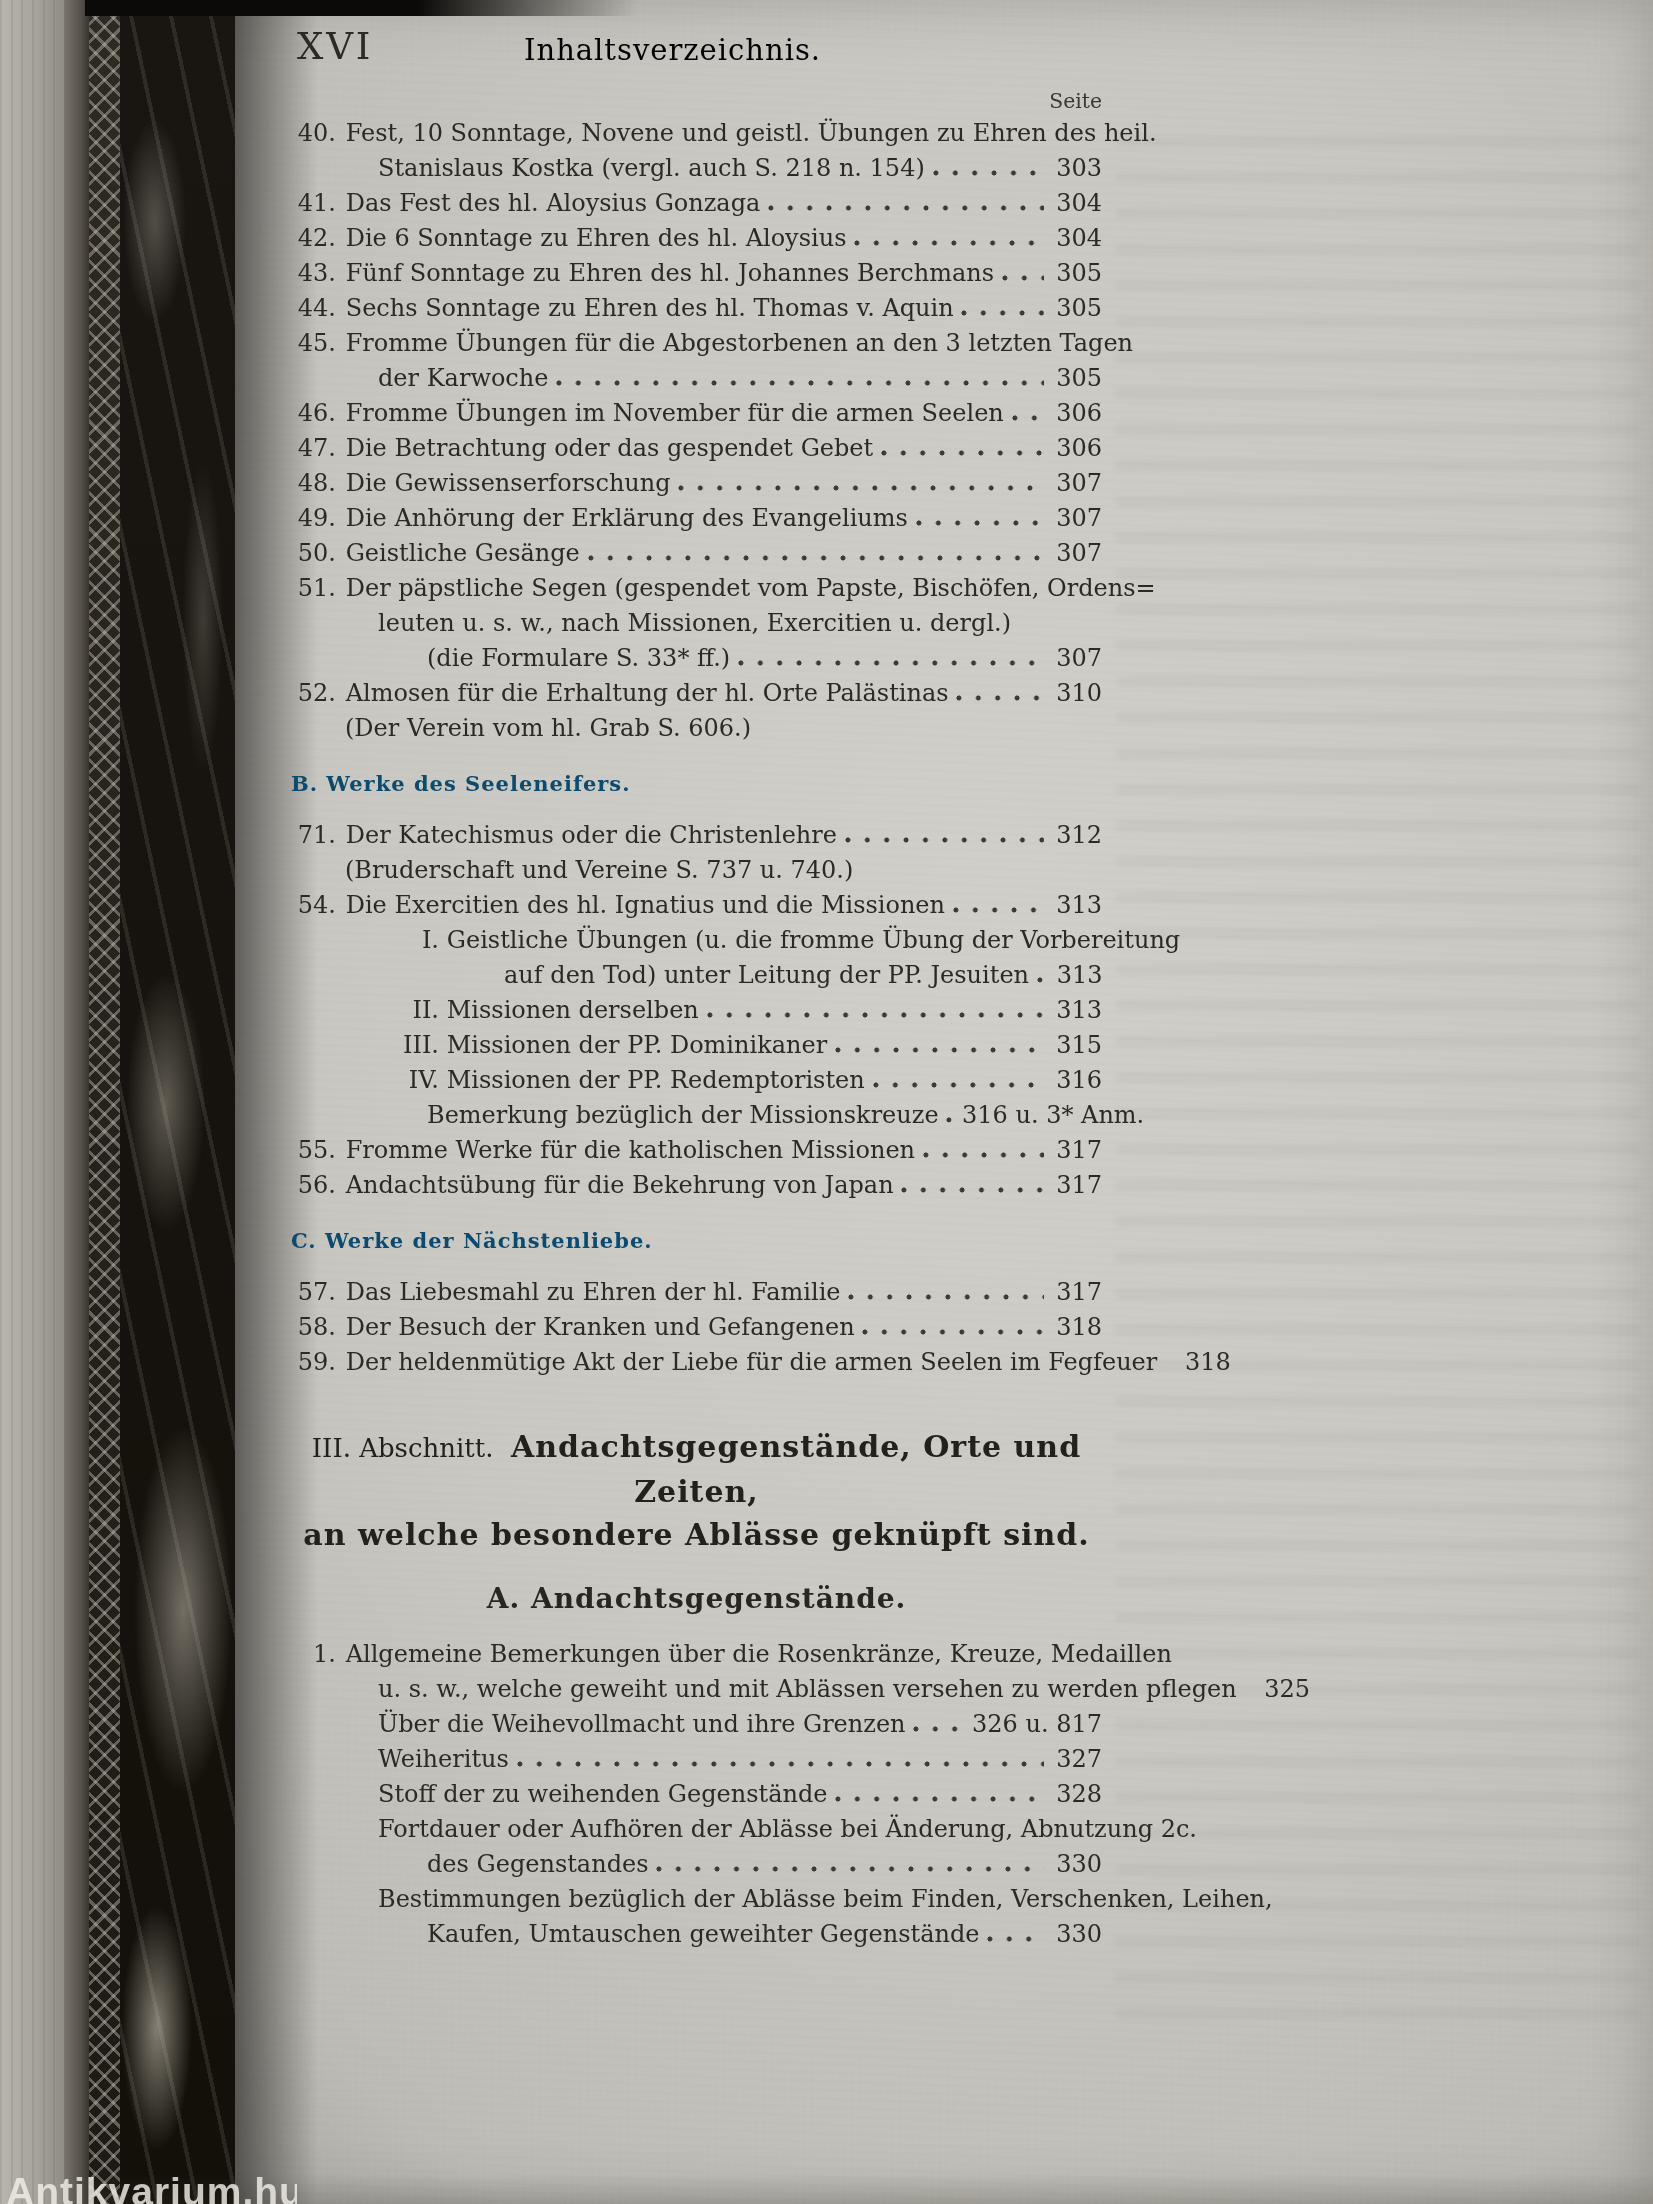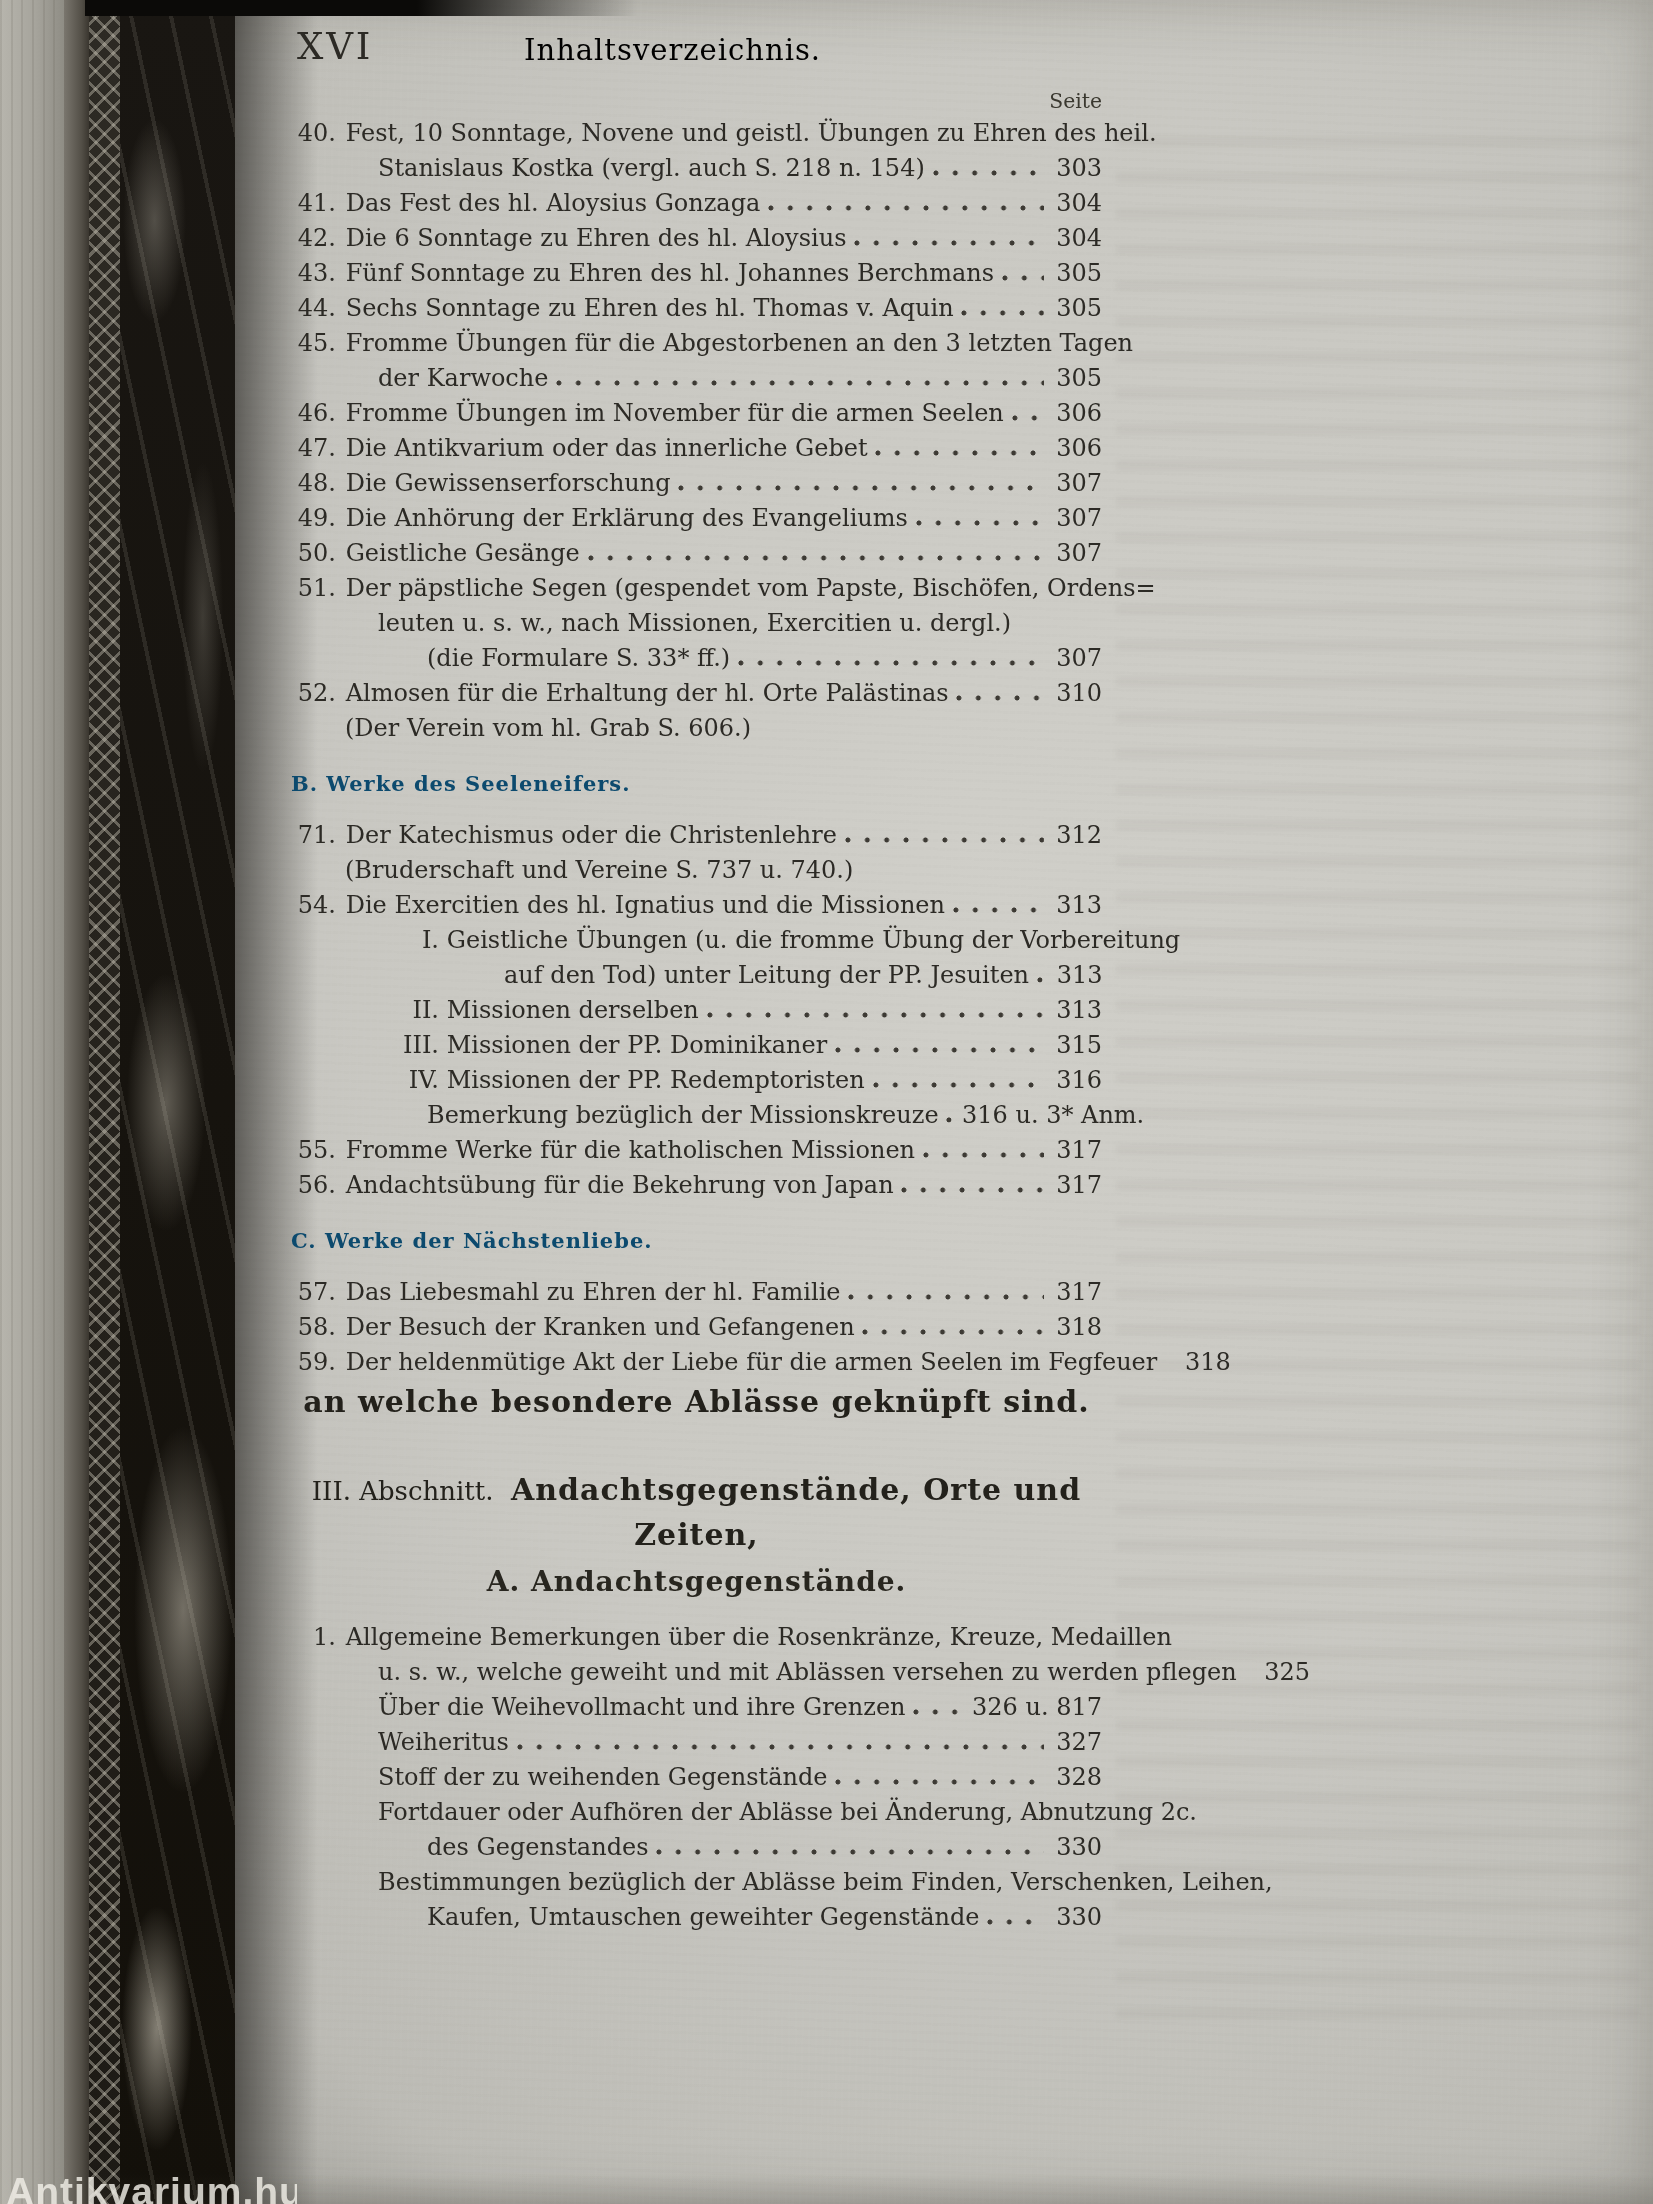--- a/index.html
+++ b/index.html
@@ -155,21 +155,21 @@
       <span class="pg">305</span>
     </div>
     <div class="row i0">
       <span class="num">46.</span>
       <span class="txt">Fromme Übungen im November für die armen Seelen</span>
       <span class="fill dots"></span>
       <span class="pg">306</span>
     </div>
     <div class="row i0">
       <span class="num">47.</span>
-      <span class="txt">Die Antikvarium oder das innerliche Gebet</span>
+      <span class="txt">Die Betrachtung oder das gespendet Gebet</span>
       <span class="fill dots"></span>
       <span class="pg">306</span>
     </div>
     <div class="row i0">
       <span class="num">48.</span>
       <span class="txt">Die Gewissenserforschung</span>
       <span class="fill dots"></span>
       <span class="pg">307</span>
     </div>
     <div class="row i0">
@@ -282,22 +282,22 @@
       <span class="txt">Der Besuch der Kranken und Gefangenen</span>
       <span class="fill dots"></span>
       <span class="pg">318</span>
     </div>
     <div class="row i0">
       <span class="num">59.</span>
       <span class="txt">Der heldenmütige Akt der Liebe für die armen Seelen im Fegfeuer</span>
       <span class="fill"></span>
       <span class="pg">318</span>
     </div>
+    <div class="part-heading"><span class="part-prefix">III. Abschnitt.</span><span>Andachtsgegenstände, Orte und Zeiten,</span></div>
     <div class="part-heading line2">an welche besondere Ablässe geknüpft sind.</div>
-    <div class="part-heading"><span class="part-prefix">III. Abschnitt.</span><span>Andachtsgegenstände, Orte und Zeiten,</span></div>
     <div class="subheading">A. Andachtsgegenstände.</div>
     <div class="row i0">
       <span class="num">1.</span>
       <span class="txt">Allgemeine Bemerkungen über die Rosenkränze, Kreuze, Medaillen</span>
       <span class="fill"></span>
     </div>
     <div class="row i2">
       <span class="txt">u. s. w., welche geweiht und mit Ablässen versehen zu werden pflegen</span>
       <span class="fill"></span>
       <span class="pg">325</span>

